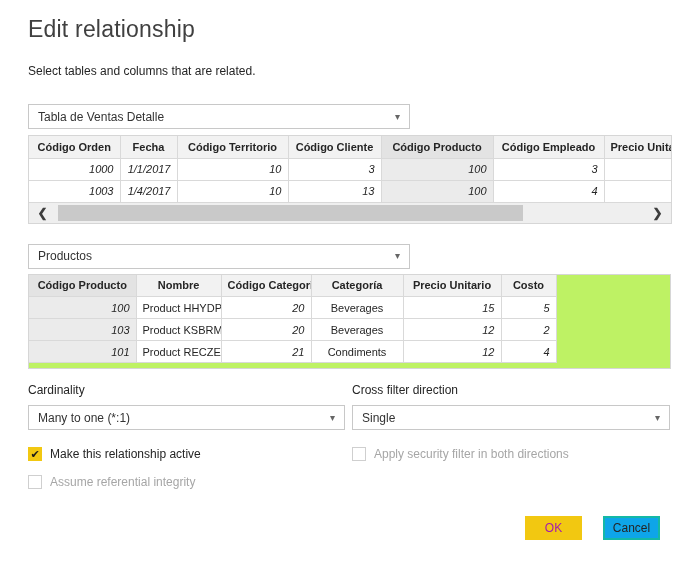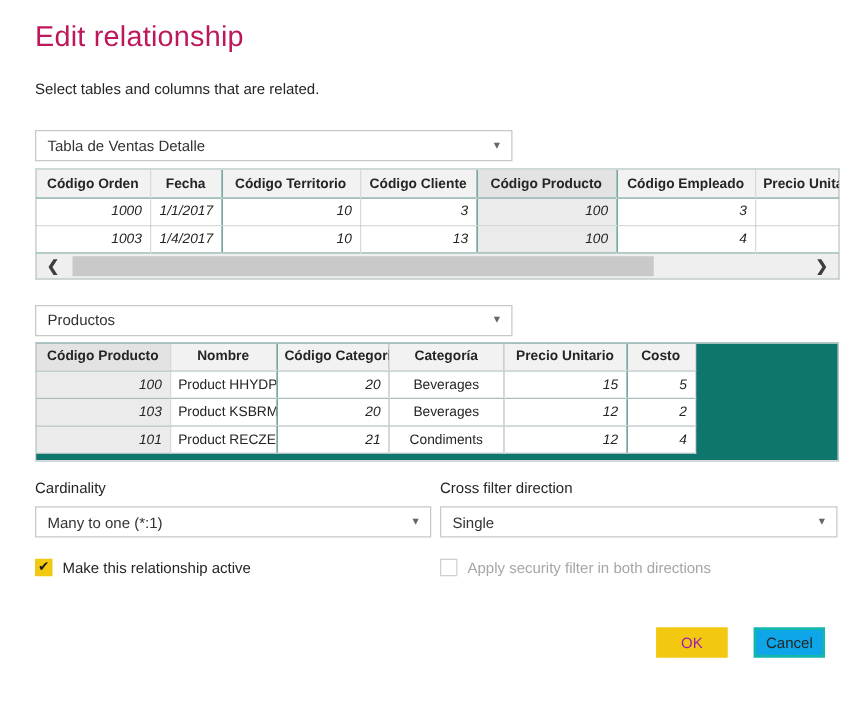--- a/index.html
+++ b/index.html
@@ -3,34 +3,34 @@
 <meta charset="utf-8">
 <style>
   html,body { margin:0; padding:0; }
   body {
     width:683px; height:575px; overflow:hidden;
     background:#ffffff; color:#252525;
     font-family:"Liberation Sans", sans-serif;
   }
   .wrap { padding:16px 13px 0 28px; box-sizing:border-box; }
 
-  .title { font-size:23px; font-weight:300; color:#be185d; margin:0; letter-spacing:0.2px; }
+  .title { font-size:23px; font-weight:300; color:#404040; margin:0; letter-spacing:0.2px; }
   .subtitle { font-size:12px; margin-top:21px; }
 
   
   .dd {
     width:382px; height:25px; box-sizing:border-box;
     border:1px solid #c8c8c8; background:#fff;
     display:flex; align-items:center; justify-content:space-between;
     padding:0 9px; font-size:12px; color:#333; cursor:default;
   }
   .dd .caret { color:#666; font-size:10px; line-height:1; }
 
   
-  .tbl-wrap { border:1px solid #d6d6d6; background:#0f766e; box-sizing:content-box; }
+  .tbl-wrap { border:1px solid #d6d6d6; background:#bef264; box-sizing:content-box; }
   .tbl-top  { width:642px; margin-top:6px; }
   .tbl-bottom { width:641px; margin-top:5px; padding-bottom:5px; }
   table { border-collapse:collapse; table-layout:fixed; font-size:11px; color:#252525; }
   .tbl-top table { width:642px; }
   .tbl-bottom table { width:527px; }
   th, td {
     border-right:1px solid #d9d9d9; border-bottom:1px solid #d9d9d9;
     height:22px; padding:0 6px; box-sizing:border-box;
     overflow:hidden; white-space:nowrap;
   }
@@ -212,20 +212,24 @@
 
   <div class="checks">
     <div class="check">
       <span class="cb checked">✔</span>
       <span class="cb-label">Make this relationship active</span>
     </div>
     <div class="check disabled">
       <span class="cb unchecked"></span>
       <span class="cb-label">Apply security filter in both directions</span>
     </div>
+    <div class="check disabled">
+      <span class="cb unchecked"></span>
+      <span class="cb-label">Assume referential integrity</span>
+    </div>
     <div></div>
   </div>
 
   <div class="btn-row">
     <div class="btn btn-ok">OK</div>
     <div class="btn btn-cancel">Cancel</div>
   </div>
 
 </div>
 

